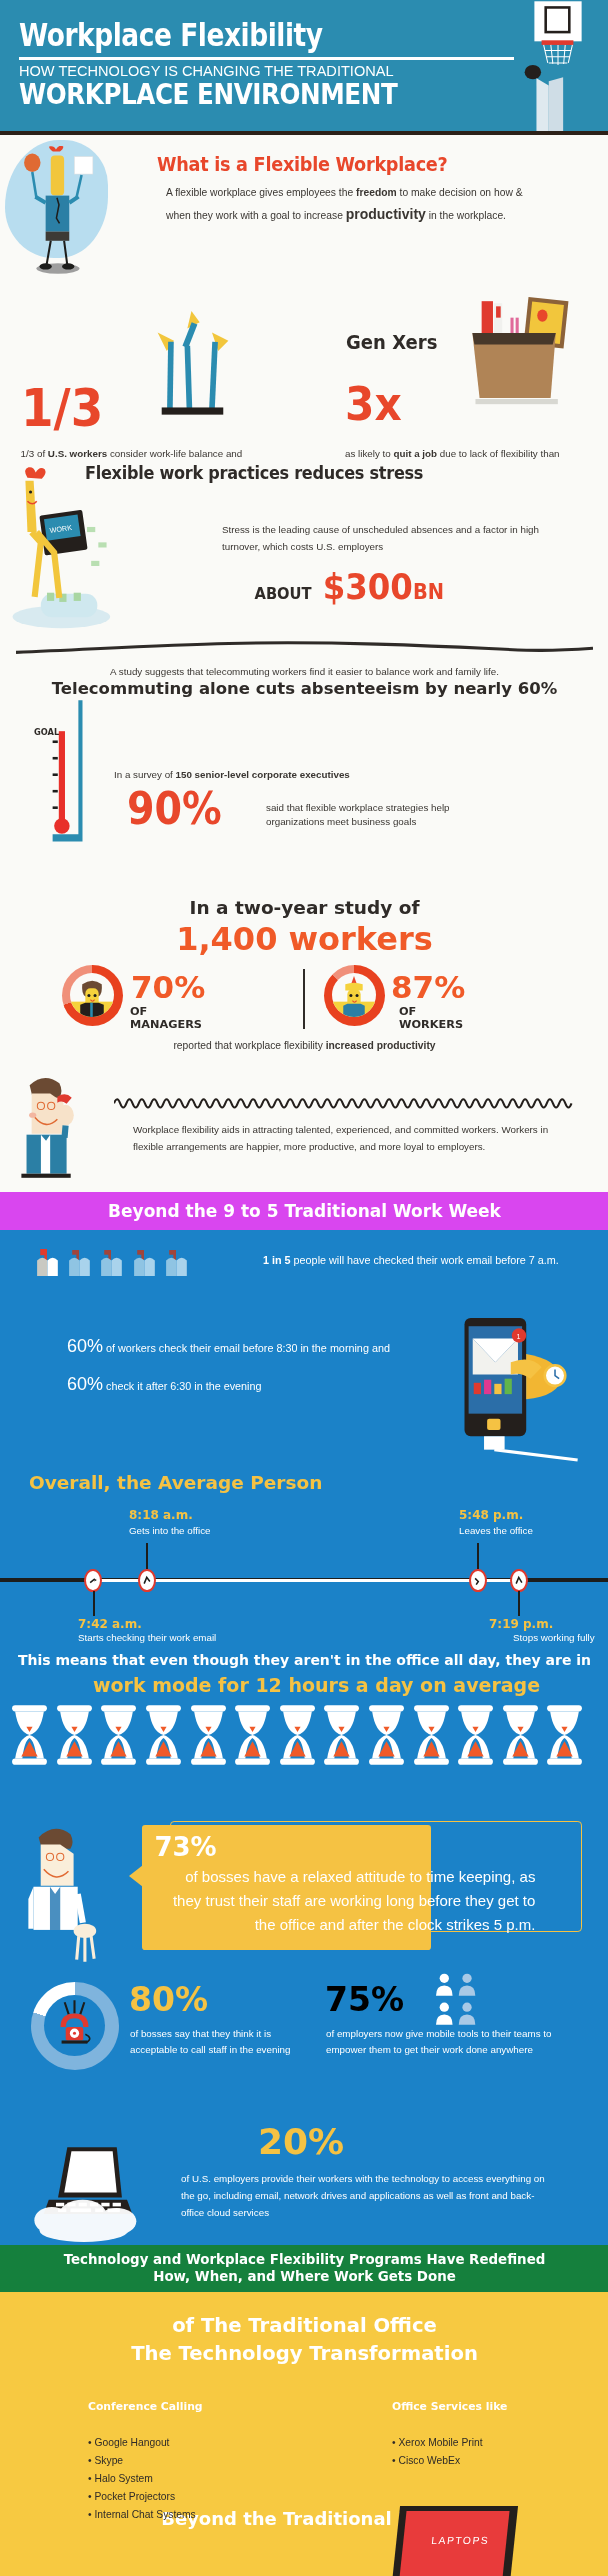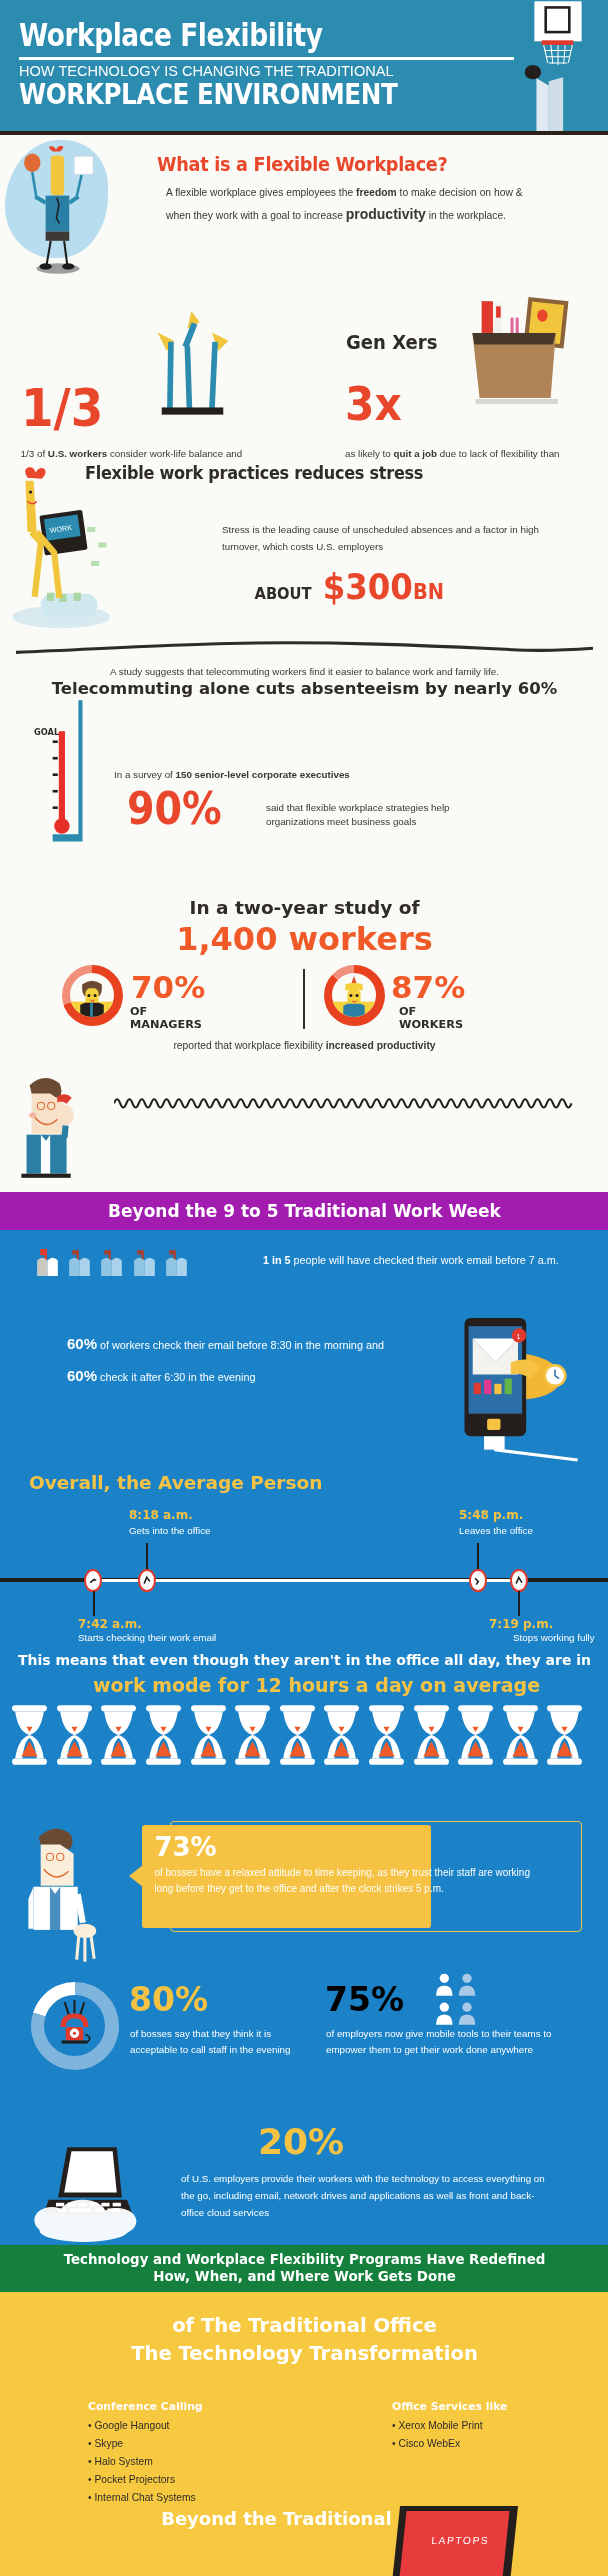--- a/index.html
+++ b/index.html
@@ -180,41 +180,41 @@
     font-family:"Liberation Sans",sans-serif; font-size:10.3px; color:#3a3632;
   }
 
   
   #s-attract { height:129px; }
   .guy3 { position:absolute; left:14.4px; top:9.3px; width:98px; height:113px; }
   #s-attract .body-txt { position:absolute; left:133px; top:58px; width:438px; }
 
   
   .banner-orange {
-    background:#a21caf; height:38px; position:relative;
+    background:#d946ef; height:38px; position:relative;
     display:flex; align-items:center; justify-content:center;
   }
   .banner-orange .ttl {
     font-family:"DejaVu Sans", sans-serif; font-weight:bold; font-size:17px; color:#ffffff;
   }
 
   
   #s-blue { background:#1b82c8; position:relative; }
   .mailbox-row { position:absolute; left:36px; top:18.5px; display:flex; gap:7.2px; }
   .mailbox { width:25px; height:29px; position:relative; }
   #s-blue .one-in-five {
     position:absolute; left:263px; top:21.6px; width:304px;
     font-size:10.8px; line-height:1.5; color:#fff;
   }
   #s-blue .one-in-five b { font-weight:bold; }
   #s-blue .sixty {
     position:absolute; left:67px; top:98px; width:330px;
     font-size:10.8px; line-height:2.1; color:#fff;
   }
-  #s-blue .sixty b { font-weight:bold; font-size:15px; }
+  #s-blue .sixty b { font-weight:normal; font-size:18px; }
   .phone-hand { position:absolute; right:31px; top:88px; width:155px; height:144px; }
   #s-blue .overall-hd {
     position:absolute; left:29px; top:242px;
     font-family:"DejaVu Sans",sans-serif; font-weight:bold; font-size:18.5px; color:#f5c243;
   }
   
   .tl { position:absolute; left:0; right:0; top:278px; height:134px; }
   .tl-line { position:absolute; left:0; right:0; top:70px; height:4.1px; background:#1d1d1b; }
   .tl-line-inner { position:absolute; left:88px; right:82px; top:71px; height:3.1px; background:#ffffff; }
   .tl-node { position:absolute; top:61px; width:17.5px; height:23px;
@@ -247,22 +247,22 @@
   }
   .callout-outline {
     position:absolute; left:170px; top:591px; width:412px; height:111px;
     border:1.5px solid #f5c243; border-radius:4.1px;
   }
   .callout .n73 {
     font-family:"DejaVu Sans",sans-serif; font-weight:bold; font-size:26px; color:#ffffff;
     line-height:1;
   }
   .callout .t73 {
-    margin-top:5.2px; font-family:"Liberation Sans",sans-serif; font-size:10px;
-    color:#ffffff; line-height:1.6; width:381px;
+    margin-top:5.2px; font-family:"Liberation Sans",sans-serif; font-size:15px;
+    color:#ffffff; line-height:1.6; width:381px;text-align:right;
   }
 
   .donut80 { position:absolute; left:31px; top:752px; width:88px; height:88px; }
   #s-blue .n80 {
     position:absolute; left:129px; top:750px;
     font-family:"DejaVu Sans",sans-serif; font-weight:bold; font-size:33px; color:#f5c243;
   }
   #s-blue .t80 {
     position:absolute; left:130px; top:796px; width:165px;
     font-size:9.8px; color:#fff; line-height:1.6;
@@ -299,21 +299,21 @@
   
   #s-yellow { background:#f7c941; position:relative; }
   #s-yellow .hd {
     text-align:center; font-family:"DejaVu Sans",sans-serif; font-weight:bold;
     font-size:19.6px; color:#ffffff; line-height:1.45; padding-top:19.6px;
   }
   .lists { position:relative; margin-top:31px; height:103px; }
   .list-col { position:absolute; }
   .list-col h4 {
     font-family:"DejaVu Sans",sans-serif; font-weight:bold; font-size:10.8px; color:#ffffff;
-    margin-bottom:4px;
+    margin-bottom:21px;
   }
   .list-col li {
     list-style:none; font-family:"Liberation Sans",sans-serif; font-size:10.3px;
     color:#2f2b28; line-height:1.75;
   }
   .list-col li::before { content:"\2022  "; }
   #s-yellow .btd {
     text-align:center; font-family:"DejaVu Sans",sans-serif; font-weight:bold;
     font-size:18px; color:#ffffff; margin-top:5.2px;
   }
@@ -516,20 +516,21 @@
       <path d="M84 48 q16 -10 28 2 l-10 12 q-10 -8 -18 -2 Z" fill="#e03a2f"></path>
       <ellipse cx="100" cy="84" rx="16" ry="20" fill="#f7e2c9"></ellipse>
       <rect x="24" y="122" width="78" height="76" fill="#2b7fa5"></rect>
       <path d="M52 122 L62 134 L70 122 L70 198 L52 198 Z" fill="#ffffff"></path>
       <path d="M98 128 L100 104" stroke="#2b7fa5" stroke-width="12"></path>
       <rect x="14" y="198" width="96" height="8" fill="#241f1c"></rect>
     </svg>
     <svg style="position:absolute; left:114px; top:29px; width:474px; height:20.6px;" viewBox="0 0 920 40" preserveAspectRatio="none">
       <path d="M0 22 q6 -16 12 0 t12 0 t12 0 t12 0 t12 0 t12 0 t12 0 t12 0 t12 0 t12 0 t12 0 t12 0 t12 0 t12 0 t12 0 t12 0 t12 0 t12 0 t12 0 t12 0 t12 0 t12 0 t12 0 t12 0 t12 0 t12 0 t12 0 t12 0 t12 0 t12 0 t12 0 t12 0 t12 0 t12 0 t12 0 t12 0 t12 0 t12 0 t12 0 t12 0 t12 0 t12 0 t12 0 t12 0 t12 0 t12 0 t12 0 t12 0 t12 0 t12 0 t12 0 t12 0 t12 0 t12 0 t12 0 t12 0 t12 0 t12 0 t12 0 t12 0 t12 0 t12 0 t12 0 t12 0 t12 0 t12 0 t12 0 t12 0 t12 0 t12 0 t12 0 t12 0 t12 0 t12 0" stroke="#241f1c" stroke-width="4" fill="none"></path>
     </svg>
+    <div class="body-txt">Workplace flexibility aids in attracting talented, experienced, and committed workers. Workers in flexible arrangements are happier, more productive, and more loyal to employers.</div>
   </div>
 
   <div class="banner-orange band">
     <div class="ttl">Beyond the 9 to 5 Traditional Work Week</div>
   </div>
 
   <div id="s-blue" class="band" style="height:1015px;">
 
     <div class="mailbox-row">
       <svg class="mailbox" viewBox="0 0 48 56">

